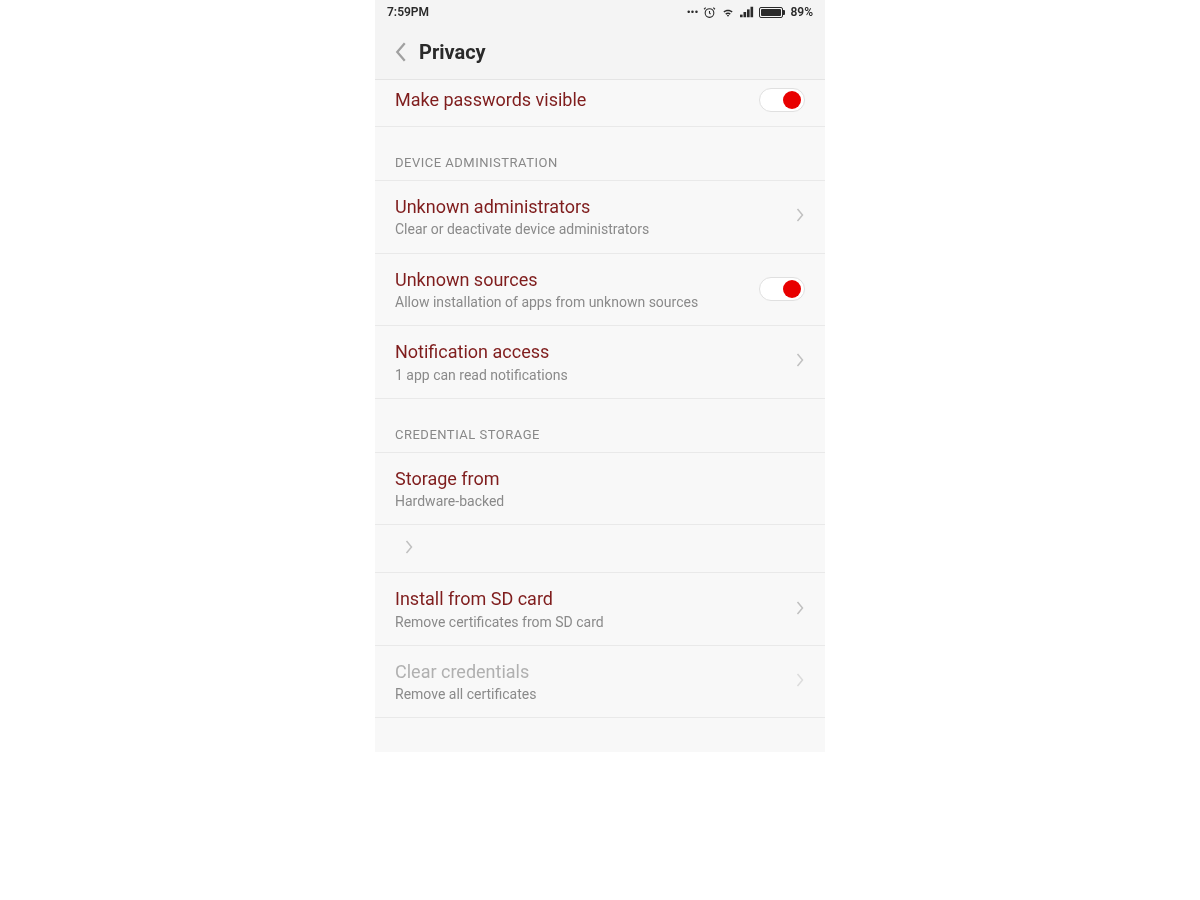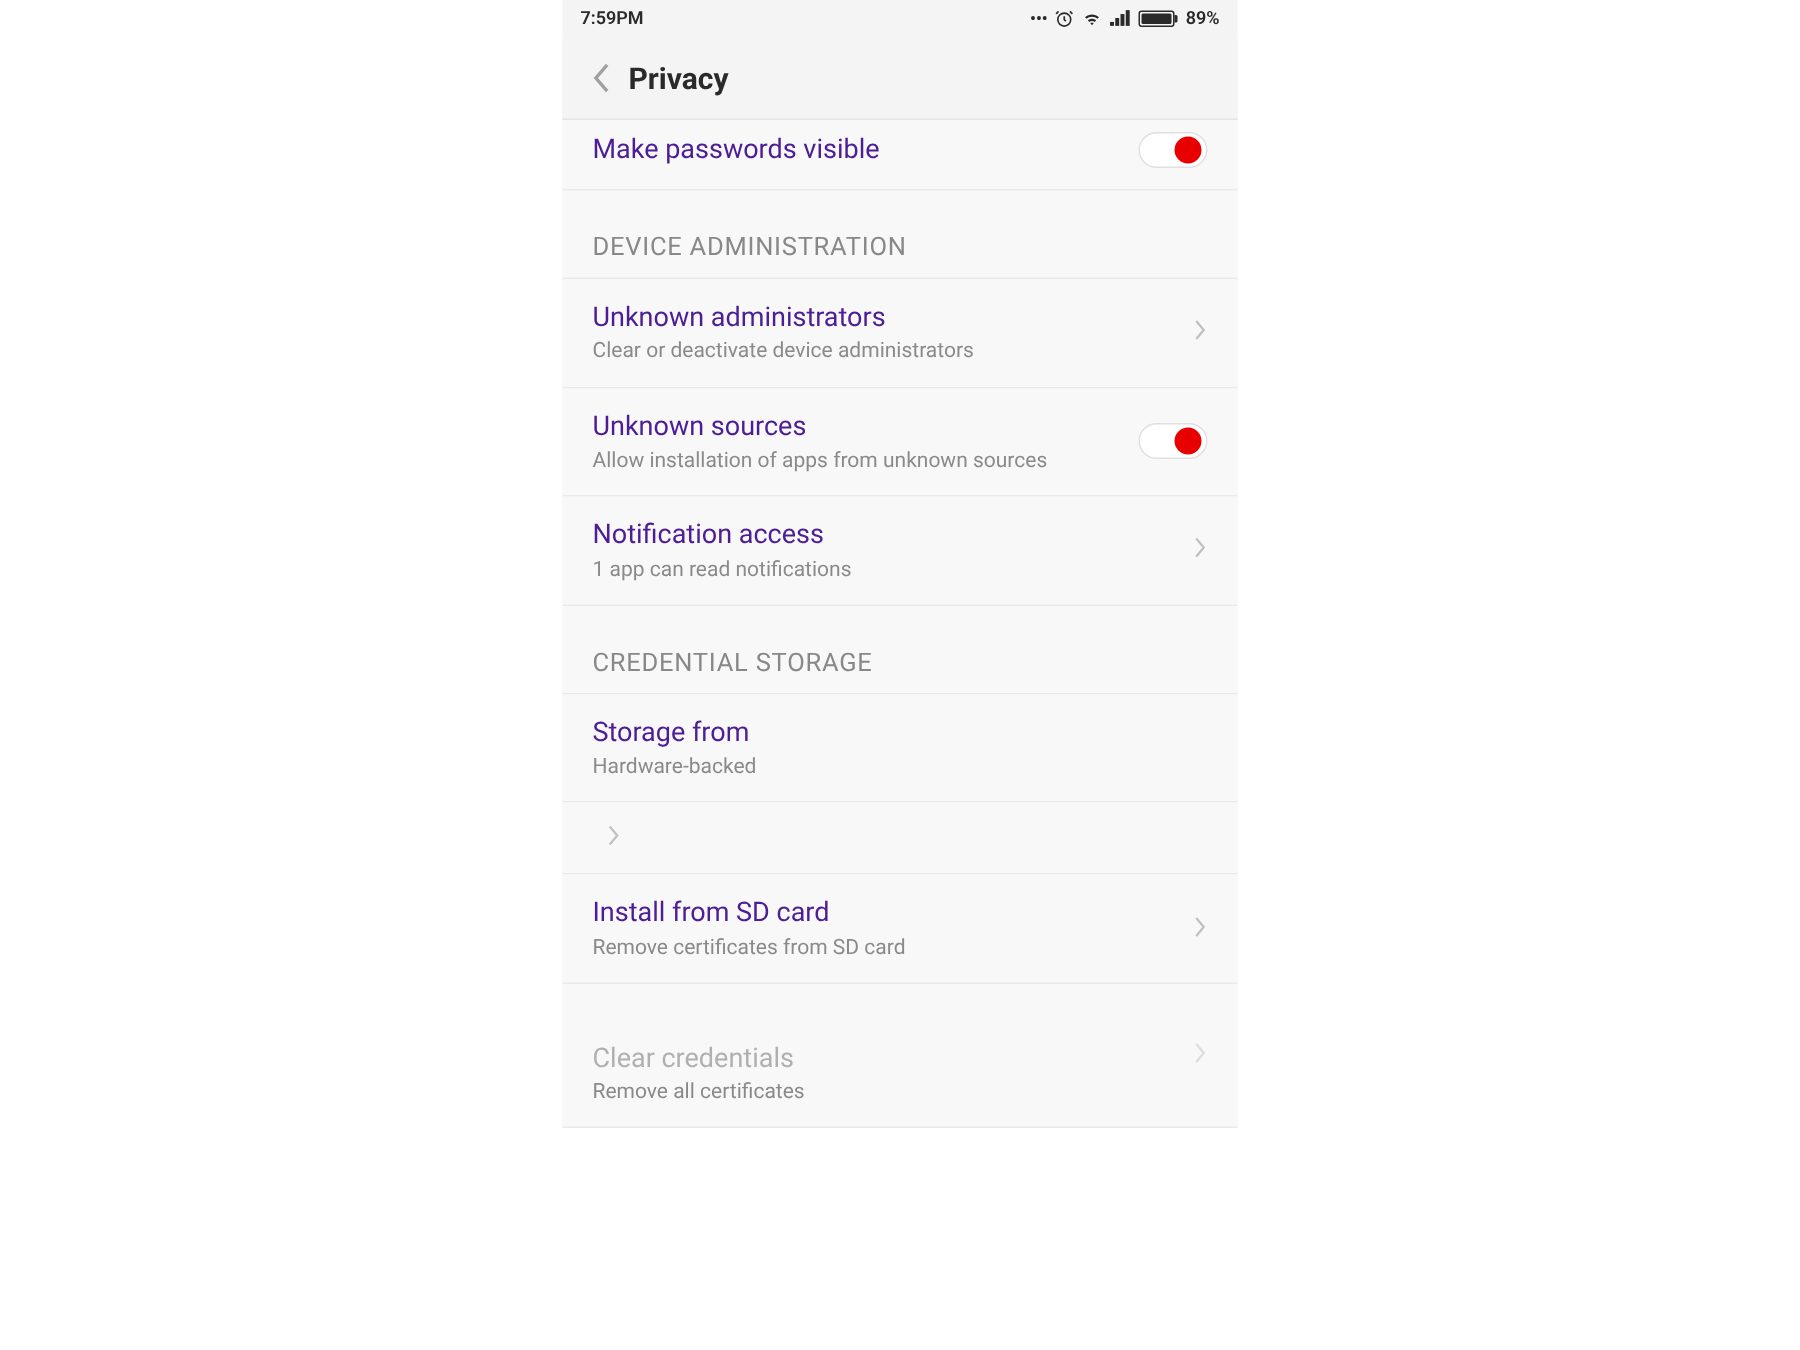--- a/index.html
+++ b/index.html
@@ -106,36 +106,35 @@
       align-items: center;
       justify-content: space-between;
       background: #f8f8f8;
     }
     .row-text {
       flex: 1;
       min-width: 0;
     }
     .row-title {
       font-size: 18px;
-      color: #4c1d95;
+      color: #7f1d1d;
       line-height: 1.3;
     }
     .row-title.disabled {
       color: #b0b0b0;
-      margin-top: 24px;
     }
     .row-subtitle {
       font-size: 14px;
       color: #8a8a8a;
       margin-top: 2px;
       line-height: 1.3;
     }
     .section-header {
       padding: 28px 20px 10px 20px;
-      font-size: 17px;
+      font-size: 13px;
       color: #888;
       letter-spacing: 0.5px;
       border-bottom: 1px solid #e9e9e9;
     }
     .chevron {
       color: #c0c0c0;
       flex-shrink: 0;
       margin-left: 10px;
     }
     .toggle {

